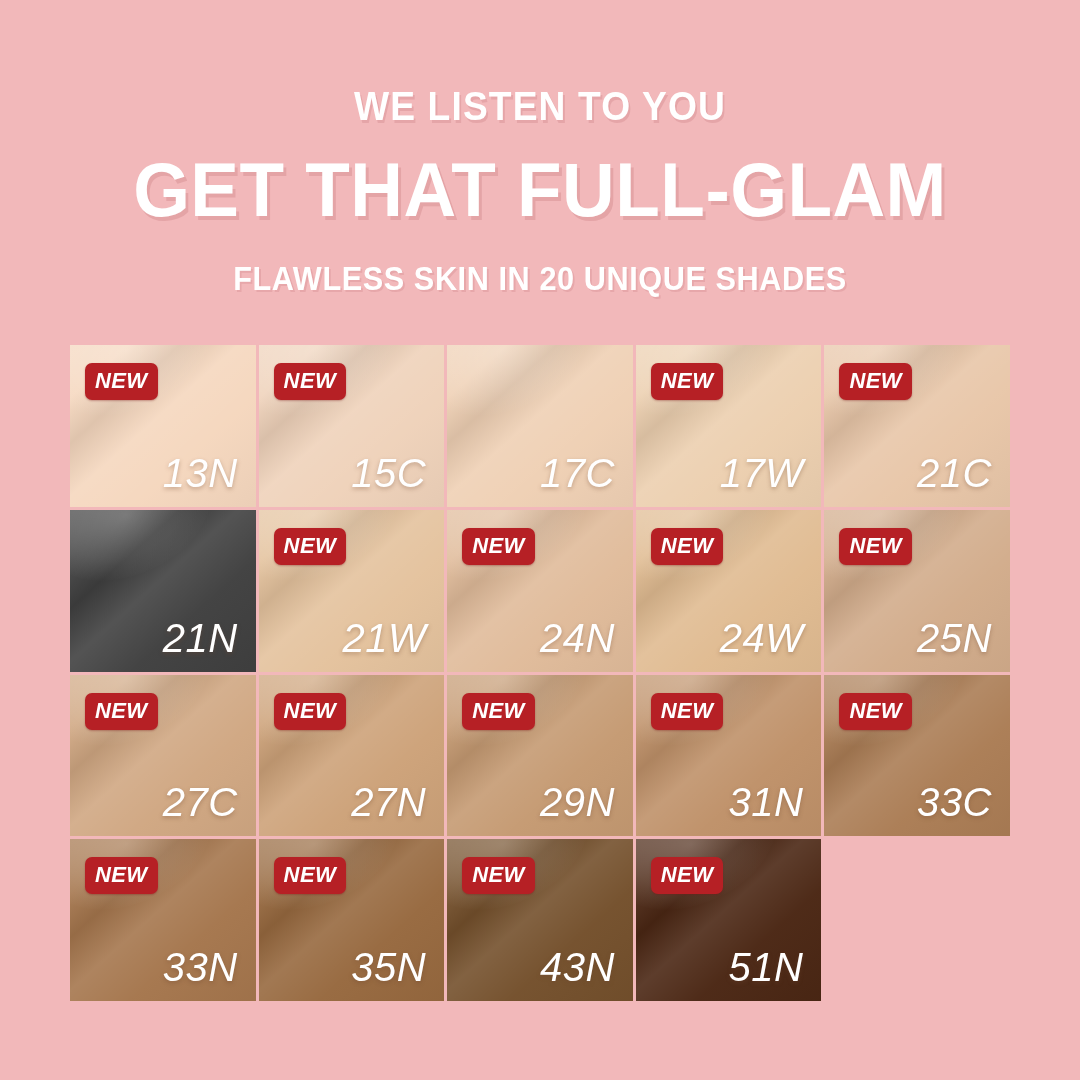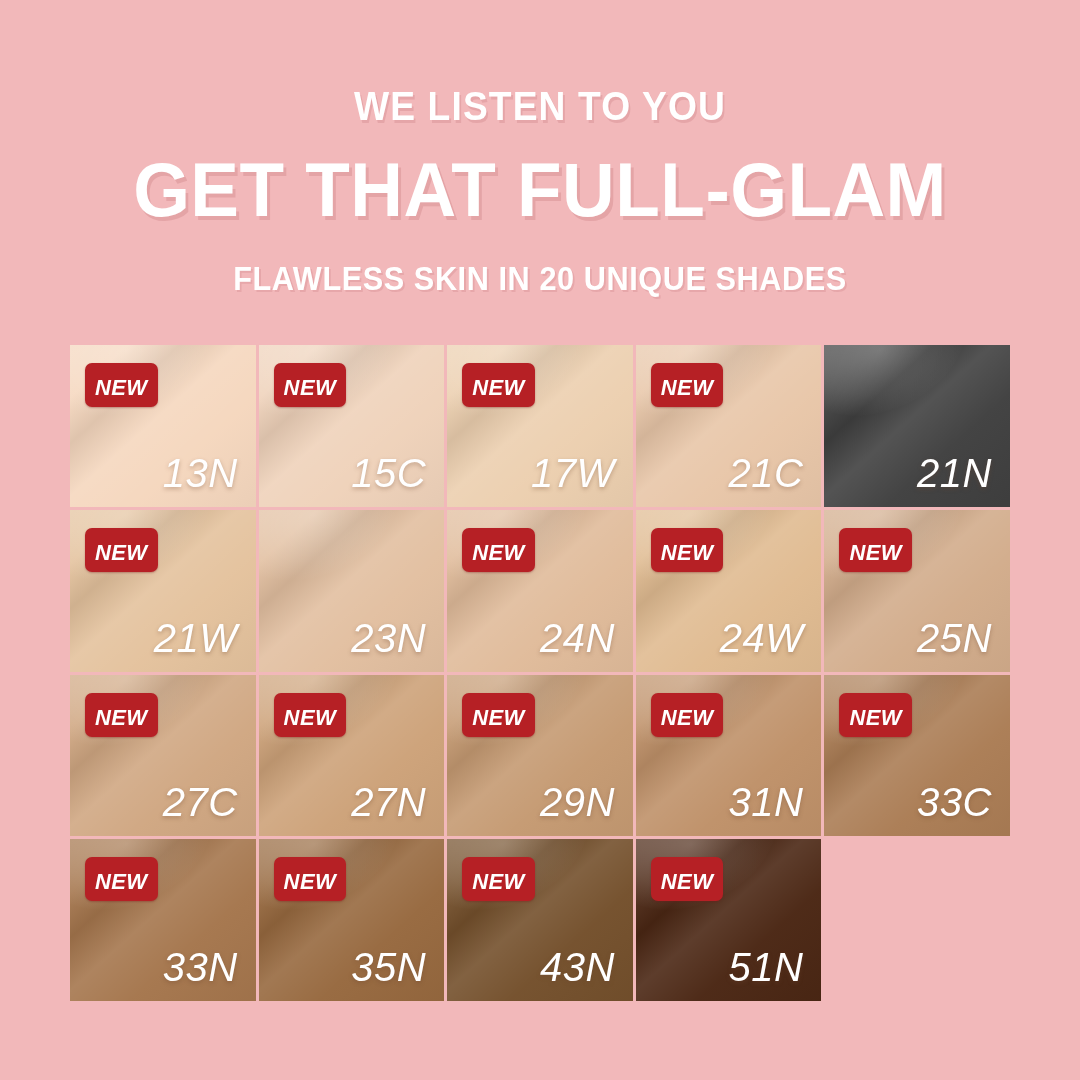--- a/index.html
+++ b/index.html
@@ -95,21 +95,21 @@
     left:15px;
     top:18px;
     z-index:3;
     background:#b62025;
     color:#ffffff;
     font-size:22px;
     font-weight:bold;
     font-style:italic;
     letter-spacing:.4px;
     line-height:1;
-    padding:14px 10px 8px 10px;
+    padding:7px 10px 8px 10px;
     border-radius:7px;
     box-shadow:0 1px 2px rgba(120,20,24,.35);
   }
 
   .shade-label {
     position:absolute;
     right:18px;
     bottom:14px;
     z-index:3;
     color:#ffffff;
@@ -132,38 +132,38 @@
 
 <div class="grid" id="shade-grid">
     <div class="swatch" style="background: rgb(245, 215, 190);">
       <div class="badge">NEW</div>
       <div class="shade-label">13N</div>
     </div>
     <div class="swatch" style="background: rgb(239, 210, 186);">
       <div class="badge">NEW</div>
       <div class="shade-label">15C</div>
     </div>
+    <div class="swatch" style="background: rgb(239, 208, 180);">
+      <div class="shade-label">17C</div>
+    </div>
     <div class="swatch" style="background: rgb(236, 207, 175);">
       <div class="badge">NEW</div>
       <div class="shade-label">17W</div>
     </div>
     <div class="swatch" style="background: rgb(232, 198, 168);">
       <div class="badge">NEW</div>
       <div class="shade-label">21C</div>
     </div>
     <div class="swatch" style="background: #404040;">
       <div class="shade-label">21N</div>
     </div>
     <div class="swatch" style="background: rgb(228, 194, 157);">
       <div class="badge">NEW</div>
       <div class="shade-label">21W</div>
     </div>
-    <div class="swatch" style="background: rgb(226, 191, 160);">
-      <div class="shade-label">23N</div>
-    </div>
     <div class="swatch" style="background: rgb(224, 187, 154);">
       <div class="badge">NEW</div>
       <div class="shade-label">24N</div>
     </div>
     <div class="swatch" style="background: rgb(224, 187, 145);">
       <div class="badge">NEW</div>
       <div class="shade-label">24W</div>
     </div>
     <div class="swatch" style="background: rgb(210, 172, 139);">
       <div class="badge">NEW</div>

